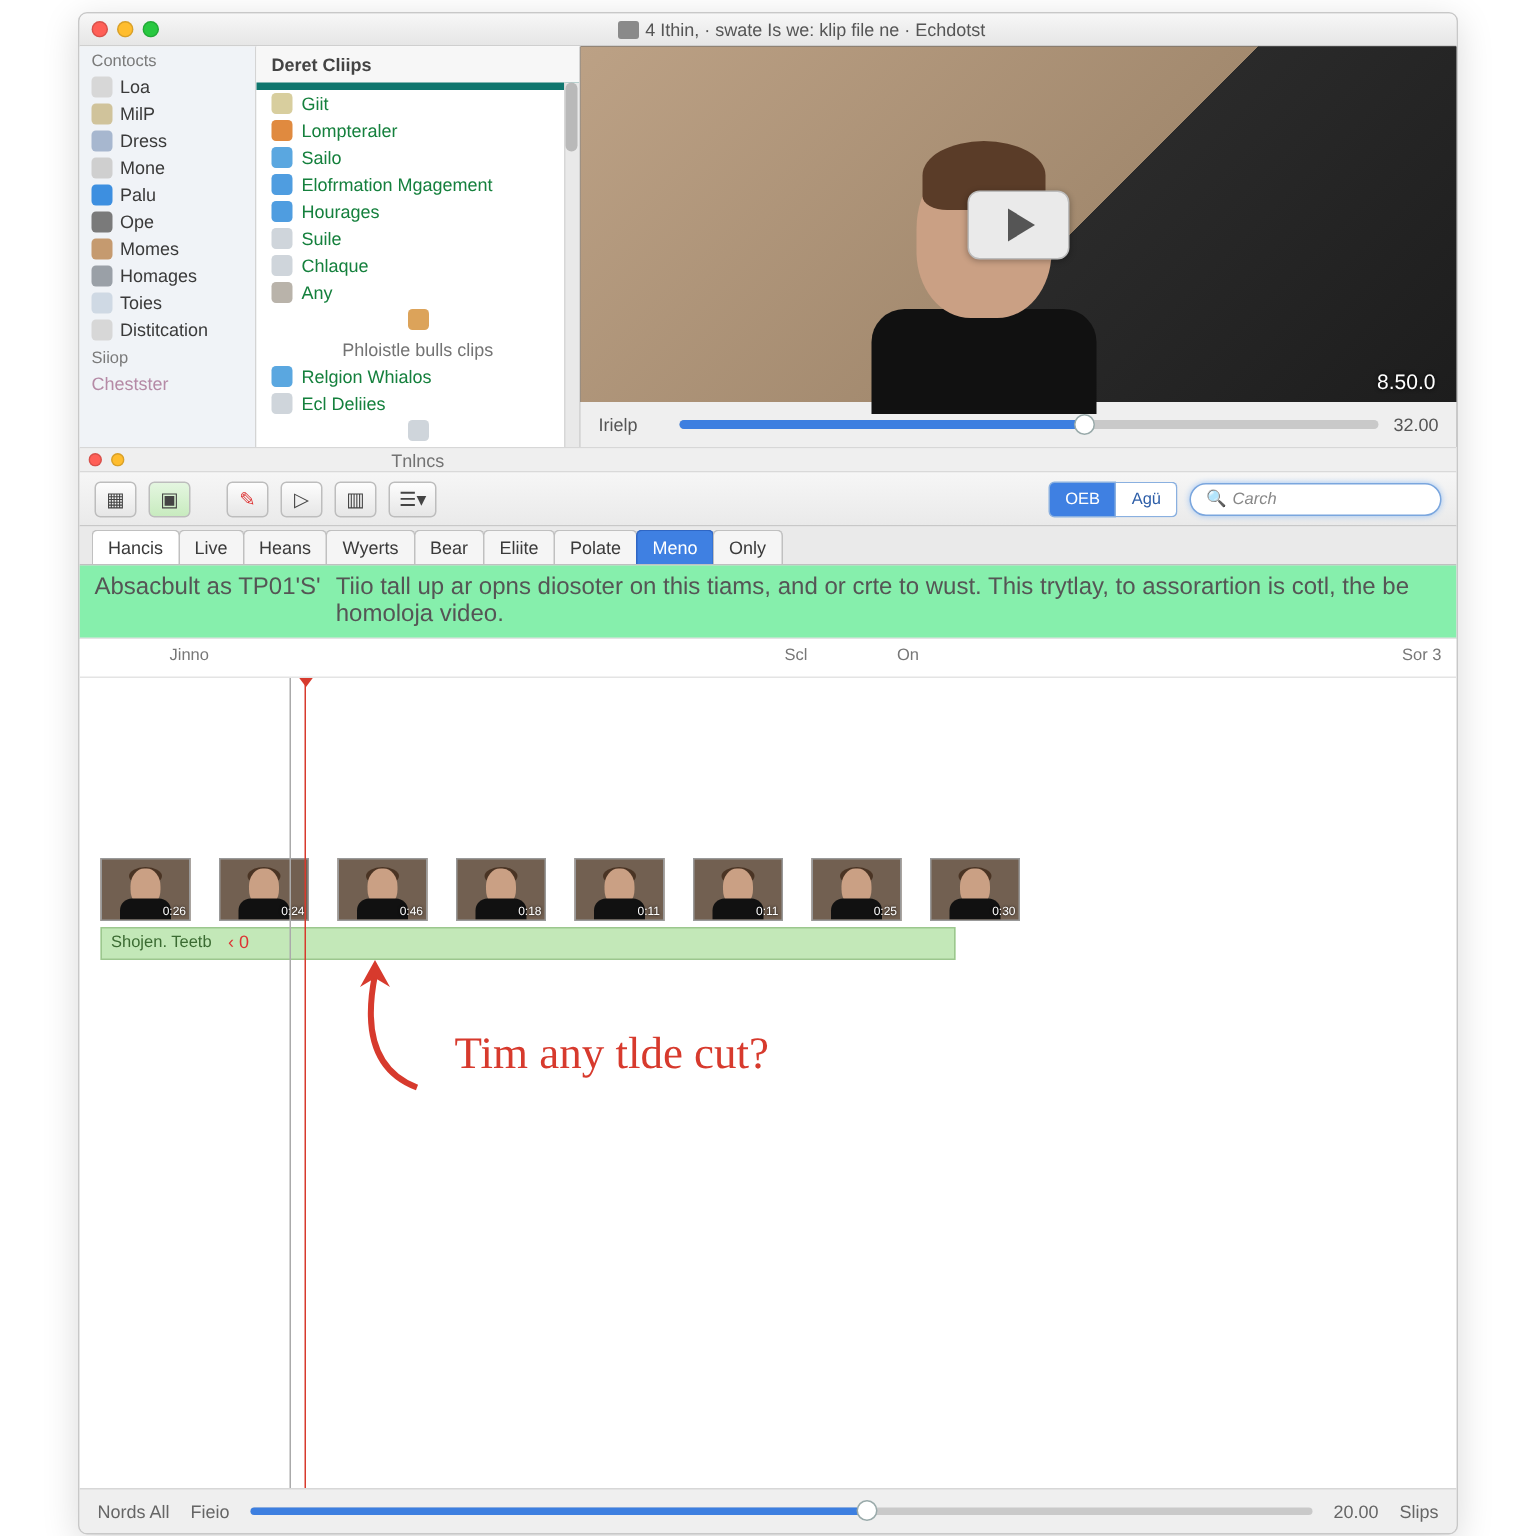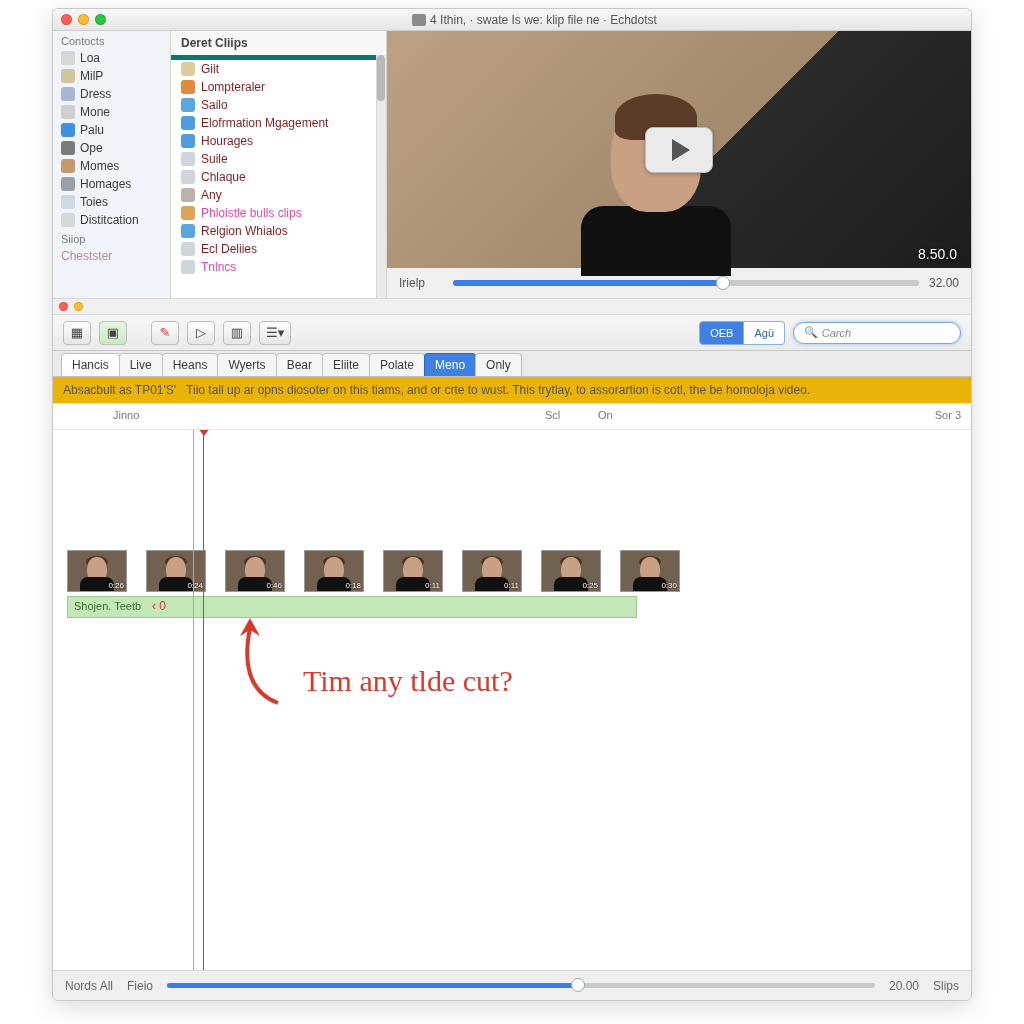--- a/index.html
+++ b/index.html
@@ -18,22 +18,22 @@
 
 .upper { display: flex; height: 268px; background: #fff; border-bottom: 1px solid #d7d7d7; }
 
 .sidebar { width: 118px; background: #f0f3f7; border-right: 1px solid #d4d4d4; overflow: hidden; font-size: 12px; color: #3a3a3a; }
 .sidebar .sec-title { padding: 4px 8px 2px; color: #7a7a7a; font-size: 11px; }
 .sidebar .item { display: flex; align-items: center; gap: 5px; padding: 2px 8px; cursor: pointer; }
 .sidebar .ic { width: 14px; height: 14px; border-radius: 3px; display: inline-block; flex-shrink: 0; }
 
 .cliplist { width: 216px; background: #fff; border-right: 1px solid #d4d4d4; position: relative; }
 .cliplist .hdr { font-size: 12px; font-weight: bold; color: #444; padding: 5px 10px; background: #f7f7f7; border-bottom: 5px solid #0f766e; }
-.cliplist .row { display: flex; align-items: center; gap: 6px; padding: 2px 10px; font-size: 12px; color: #7f1d1d; cursor: pointer; }
-.cliplist .row.dim { color: #ec4899; }
+.cliplist .row { display: flex; align-items: center; gap: 6px; padding: 2px 10px; font-size: 12px; color: #15803d; cursor: pointer; }
+.cliplist .row.dim { color: #737373; flex-direction: column; }
 .cliplist .cic { width: 14px; height: 14px; border-radius: 3px; flex-shrink: 0; }
 .cliplist .scroll { position: absolute; right: 0; top: 24px; bottom: 0; width: 10px; background: #e9e9e9; border-left:1px solid #d7d7d7; }
 .cliplist .sthumb { position: absolute; right: 1px; top: 24px; width: 8px; height: 46px; background: #b9b9b9; border-radius: 4px; }
 
 .preview { flex: 1; display: flex; flex-direction: column; background: #404040; }
 .video { flex: 1; position: relative; background: #3a3a3a; }
 .frame { position: absolute; inset: 0; background: linear-gradient(135deg,#bca185 0%,#a38a6f 55%,#2a2a2a 55%,#1d1d1d 100%); }
 .person { position:absolute; left:46%; top:30%; width:170px; height:170px; transform:translateX(-50%); }
 .head { width:90px; height:110px; background:#caa084; border-radius:46% 46% 40% 40%; margin:0 auto; position:relative; }
 .hair { position:absolute; top:-8px; left:4px; right:4px; height:46px; background:#5a3c28; border-radius:50% 50% 20% 20%; }
@@ -60,21 +60,21 @@
 .seg .s.a { background:#3f80e2; color:#fff; border-radius:4px 0 0 4px; }
 .seg .s.b { background:#fff; color:#3f7; color:#2d5ea8; border-left:none; border-radius:0 4px 4px 0; }
 .search { height:22px; width:168px; border:1px solid #7aa6de; border-radius:11px; padding:0 10px; font-size:11px; color:#888; display:flex; align-items:center; gap:4px; background:#fff; box-shadow:0 0 4px #9cc3f3; }
 
 
 .tabbar { height: 26px; background: #eaeaea; display:flex; align-items:flex-end; padding: 0 8px; border-bottom:1px solid #c0c0c0; }
 .tab { padding: 4px 10px; font-size: 12px; color:#3a3a3a; border:1px solid #c0c0c0; border-bottom:none; background:#f5f5f5; border-radius:4px 4px 0 0; margin-right:-1px; cursor:pointer; }
 .tab.active { background:#fff; }
 .tab.sel { background:#3f80e2; color:#fff; border-color:#2f66c4; }
 
-.infobar { padding: 6px 10px; font-size: 12px; color:#555; background:#eab308; border-bottom:1px solid #e4e4e4; display:flex; justify-content:center; }
+.infobar { padding: 6px 10px; font-size: 16px; color:#555; background:#86efac; border-bottom:1px solid #e4e4e4; display:flex; justify-content:center; }
 
 .ruler { height: 26px; background:#fff; border-bottom:1px solid #e4e4e4; position: relative; font-size:11px; color:#777; }
 .ruler span { position:absolute; top:5px; }
 .playhead { position:absolute; left:150px; top:0; width:1px; height:540px; background:#d73a2d; z-index:5; }
 .playhead::before { content:""; position:absolute; top:-2px; left:-5px; width:0; height:0; border-left:6px solid transparent; border-right:6px solid transparent; border-top:8px solid #d73a2d; }
 .indline { position:absolute; left:140px; top:0; width:1px; height:540px; background:#aaa; z-index:2; }
 
 
 .timeline { position:relative; height: 540px; background:#fff; overflow:hidden; }
 .track-video { position:absolute; left:14px; top:120px; height:56px; display:flex; gap:19px; }
@@ -297,21 +297,21 @@
       <div class="tab ">Only</div>
     </div>
 
   <div class="infobar">
     <span>Absacbult as TP01'S'</span>
     <span style="flex:1; padding-left:10px">Tiio tall up ar opns diosoter on this tiams, and or crte to wust. This trytlay, to assorartion is cotl, the be homoloja video.</span>
   </div>
 
   <div class="ruler">
     <span style="left:60px">Jinno</span>
-    <span style="left:492px">Scl</span>
+    <span style="left:470px">Scl</span>
     <span style="left:545px">On</span>
     <span style="right:10px">Sor 3</span>
   </div>
 
   <div class="timeline">
     <div class="indline"></div>
     <div class="playhead"></div>
 
     <div class="track-video" id="thumbs">
         <div class="thumb">

